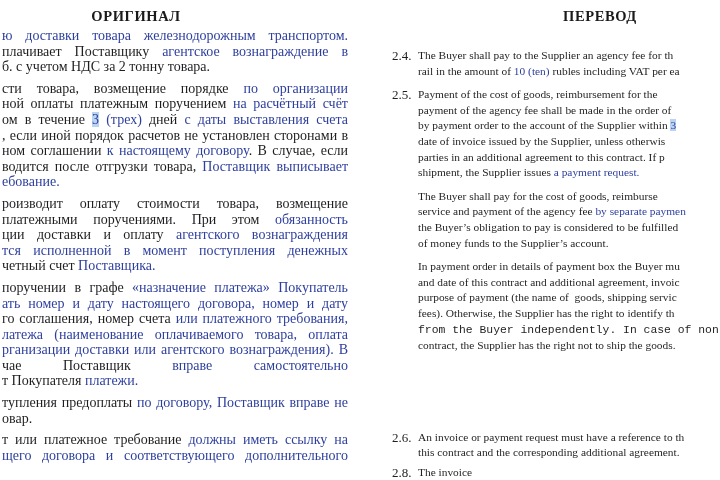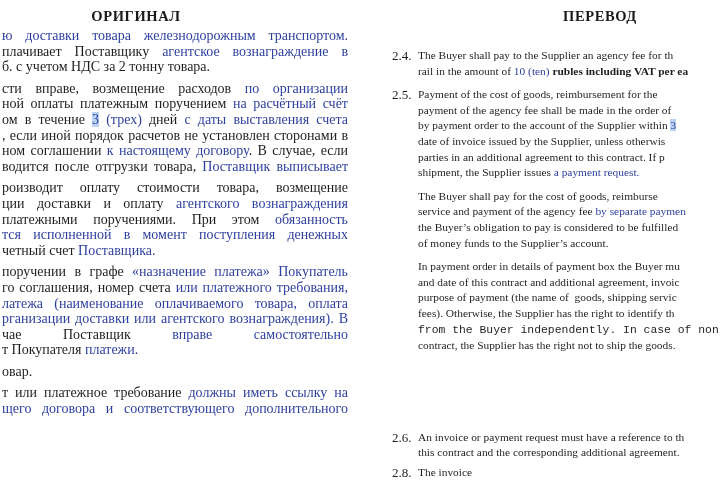--- a/index.html
+++ b/index.html
@@ -71,56 +71,59 @@
   <div class="head" id="h-left">ОРИГИНАЛ</div>
   <div class="head" id="h-right">ПЕРЕВОД</div>
 
   <div class="col-left">
       <div class="para">
         <div class="line just"><span class="seg" style="color: rgb(45, 63, 158);">ю доставки товара железнодорожным транспортом.</span></div>
         <div class="line just"><span class="seg" style="color: rgb(31, 31, 34);">плачивает Поставщику </span><span class="seg" style="color: rgb(45, 63, 158);">агентское вознаграждение в размере</span></div>
         <div class="line plain"><span class="seg" style="color: rgb(31, 31, 34);">б. с учетом НДС за 2 тонну товара.</span></div>
       </div>
       <div class="para">
-        <div class="line just"><span class="seg" style="color: rgb(31, 31, 34);">сти вправе, возмещение расходов </span><span class="seg" style="color: rgb(45, 63, 158);">по организации доставки и</span></div>
+        <div class="line just"><span class="seg" style="color: rgb(31, 31, 34);">сти товара, возмещение порядке </span><span class="seg" style="color: rgb(45, 63, 158);">по организации доставки и</span></div>
         <div class="line just"><span class="seg" style="color: rgb(31, 31, 34);">ной оплаты платежным поручением </span><span class="seg" style="color: rgb(45, 63, 158);">на расчётный счёт</span></div>
         <div class="line just"><span class="seg" style="color: rgb(31, 31, 34);">ом в течение </span><span class="seg" style="color: rgb(45, 63, 158); background: rgb(185, 211, 240);">3</span><span class="seg" style="color: rgb(45, 63, 158);"> (трех)</span><span class="seg" style="color: rgb(31, 31, 34);"> дней </span><span class="seg" style="color: rgb(45, 63, 158);">с даты выставления счета</span></div>
         <div class="line just"><span class="seg" style="color: rgb(31, 31, 34);">, если иной порядок расчетов не установлен сторонами в</span></div>
         <div class="line just"><span class="seg" style="color: rgb(31, 31, 34);">ном соглашении </span><span class="seg" style="color: rgb(45, 63, 158);">к настоящему договору</span><span class="seg" style="color: rgb(31, 31, 34);">. В случае, если</span></div>
         <div class="line just"><span class="seg" style="color: rgb(31, 31, 34);">водится после отгрузки товара, </span><span class="seg" style="color: rgb(45, 63, 158);">Поставщик выписывает</span></div>
+        <div class="line plain"><span class="seg" style="color: rgb(45, 63, 158);">ебование.</span></div>
       </div>
       <div class="para">
         <div class="line just"><span class="seg" style="color: rgb(31, 31, 34);">роизводит оплату стоимости товара, возмещение расходов</span></div>
+        <div class="line just"><span class="seg" style="color: rgb(31, 31, 34);">платежными поручениями. При этом </span><span class="seg" style="color: rgb(45, 63, 158);">обязанность Покупателя</span></div>
         <div class="line just"><span class="seg" style="color: rgb(31, 31, 34);">ции доставки и оплату </span><span class="seg" style="color: rgb(45, 63, 158);">агентского вознаграждения</span></div>
-        <div class="line just"><span class="seg" style="color: rgb(31, 31, 34);">платежными поручениями. При этом </span><span class="seg" style="color: rgb(45, 63, 158);">обязанность Покупателя</span></div>
         <div class="line just"><span class="seg" style="color: rgb(45, 63, 158);">тся исполненной в момент поступления денежных</span></div>
         <div class="line plain"><span class="seg" style="color: rgb(31, 31, 34);">четный счет </span><span class="seg" style="color: rgb(45, 63, 158);">Поставщика.</span></div>
       </div>
       <div class="para">
         <div class="line just"><span class="seg" style="color: rgb(31, 31, 34);">поручении в графе </span><span class="seg" style="color: rgb(45, 63, 158);">«назначение платежа» Покупатель</span></div>
+        <div class="line just"><span class="seg" style="color: rgb(45, 63, 158);">ать номер и дату настоящего договора, номер и дату</span></div>
         <div class="line just"><span class="seg" style="color: rgb(31, 31, 34);">го соглашения, номер счета </span><span class="seg" style="color: rgb(45, 63, 158);">или платежного требования,</span></div>
         <div class="line just"><span class="seg" style="color: rgb(45, 63, 158);">латежа (наименование оплачиваемого товара, оплата</span></div>
         <div class="line just"><span class="seg" style="color: rgb(45, 63, 158);">рганизации доставки или агентского вознаграждения). В</span></div>
         <div class="line just"><span class="seg" style="color: rgb(31, 31, 34);">чае Поставщик </span><span class="seg" style="color: rgb(45, 63, 158);">вправе самостоятельно идентифицировать</span></div>
         <div class="line plain"><span class="seg" style="color: rgb(31, 31, 34);">т Покупателя </span><span class="seg" style="color: rgb(45, 63, 158);">платежи.</span></div>
       </div>
       <div class="para">
+        <div class="line just"><span class="seg" style="color: rgb(31, 31, 34);">тупления предоплаты </span><span class="seg" style="color: rgb(45, 63, 158);">по договору, Поставщик вправе не</span></div>
         <div class="line plain"><span class="seg" style="color: rgb(31, 31, 34);">овар.</span></div>
       </div>
       <div class="para">
         <div class="line just"><span class="seg" style="color: rgb(31, 31, 34);">т или платежное требование </span><span class="seg" style="color: rgb(45, 63, 158);">должны иметь ссылку на номер</span></div>
         <div class="line just"><span class="seg" style="color: rgb(45, 63, 158);">щего договора и соответствующего дополнительного</span></div>
       </div>
     </div>
 
   <div class="col-right">
       <div class="block numbered">
         <span class="num">2.4.</span>
         <div class="rline"><span class="seg" style="color: rgb(31, 31, 34);">The Buyer shall pay to the Supplier an agency fee for th</span></div>
-        <div class="rline"><span class="seg" style="color: rgb(31, 31, 34);">rail in the amount of </span><span class="seg" style="color: rgb(45, 63, 158);">10 (ten)</span><span class="seg" style="color: rgb(31, 31, 34); font-weight: bold;"> rubles including VAT per ea</span></div>
+        <div class="rline"><span class="seg" style="color: rgb(31, 31, 34);">rail in the amount of </span><span class="seg" style="color: rgb(45, 63, 158);">10 (ten)</span><span class="seg" style="color: rgb(31, 31, 34);"> rubles including VAT per ea</span></div>
       </div>
       <div class="block numbered" style="margin-top: 6px;">
         <span class="num">2.5.</span>
         <div class="rline"><span class="seg" style="color: rgb(31, 31, 34);">Payment of the cost of goods, reimbursement for the</span></div>
         <div class="rline"><span class="seg" style="color: rgb(31, 31, 34);">payment of the agency fee shall be made in the order of</span></div>
         <div class="rline"><span class="seg" style="color: rgb(31, 31, 34);">by payment order to the account of the Supplier within </span><span class="seg" style="color: rgb(45, 63, 158); background: rgb(185, 211, 240);">3</span></div>
         <div class="rline"><span class="seg" style="color: rgb(31, 31, 34);">date of invoice issued by the Supplier, unless otherwis</span></div>
         <div class="rline"><span class="seg" style="color: rgb(31, 31, 34);">parties in an additional agreement to this contract. If p</span></div>
         <div class="rline"><span class="seg" style="color: rgb(31, 31, 34);">shipment, the Supplier issues </span><span class="seg" style="color: rgb(45, 63, 158);">a payment request.</span></div>
       </div>

